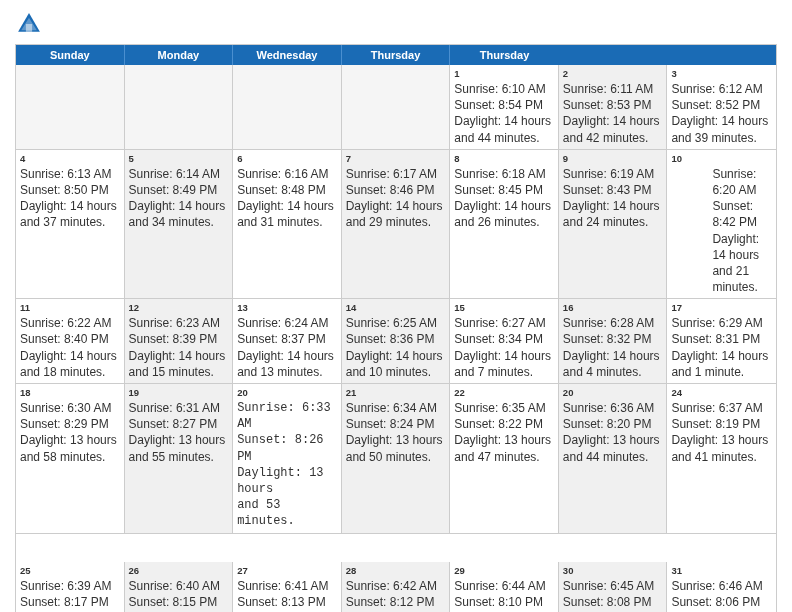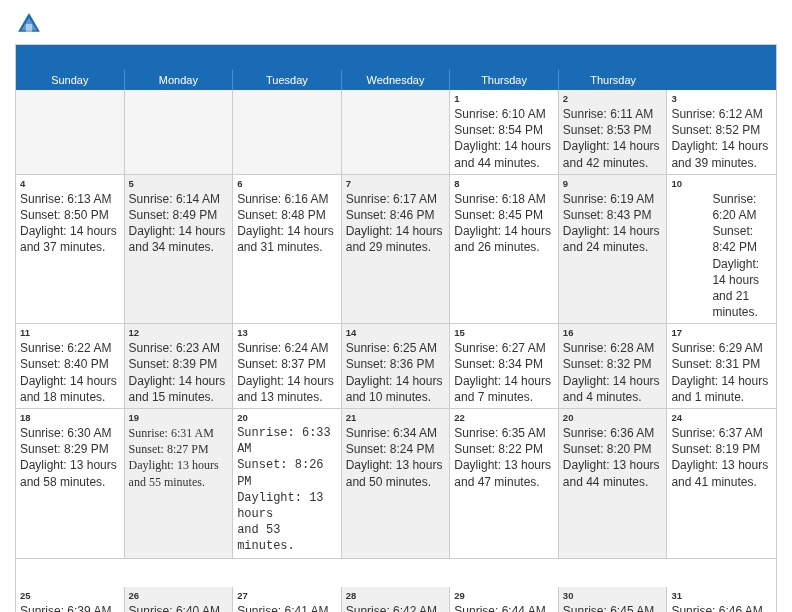--- a/index.html
+++ b/index.html
@@ -61,25 +61,24 @@
       border: 1px solid #ccc;
     }
     .cal-header-row {
       display: grid;
       grid-template-columns: repeat(7, 1fr);
       background: #1a6bb5;
     }
     .cal-header-cell {
       color: #fff;
       font-size: 11px;
-      font-weight: normal;
+      font-weight: bold;
       text-align: center;
       padding: 4px 2px;
       border-right: 1px solid #4a8fd0;
-      margin-top: 25px;
     }
     .cal-header-cell:last-child { border-right: none; }
     .cal-body {
       flex: 1;
       display: flex;
       flex-direction: column;
     }
     .cal-row {
       display: grid;
       grid-template-columns: repeat(7, 1fr);
@@ -130,21 +129,20 @@
     <div class="title-block">
       <div class="main-title"></div>
       <div class="subtitle"></div>
     </div>
   </div>
 
   <div class="calendar">
     <div class="cal-header-row">
     <div class="cal-header-cell">Sunday</div>
         <div class="cal-header-cell">Monday</div>
-        <div class="cal-header-cell">Tuesday</div>
         <div class="cal-header-cell">Wednesday</div>
         <div class="cal-header-cell">Thursday</div>
         <div class="cal-header-cell">Thursday</div>
       </div>
     <div class="cal-body">
     <div class="cal-row">
           <div class="cal-cell empty"></div>
           <div class="cal-cell empty"></div>
           <div class="cal-cell empty"></div>
           <div class="cal-cell empty"></div>
@@ -275,21 +273,21 @@
         <div class="cal-row">
           <div class="cal-cell">
             <span class="day-num">18</span>
             <div class="cell-info" style="white-space: pre-line;">Sunrise: 6:30 AM
 Sunset: 8:29 PM
 Daylight: 13 hours
 and 58 minutes.</div>
           </div>
           <div class="cal-cell shaded">
             <span class="day-num">19</span>
-            <div class="cell-info" style="white-space: pre-line; font-family: Liberation Serif, serif;">Sunrise: 6:31 AM
+            <div class="cell-info" style="white-space: pre-line;">Sunrise: 6:31 AM
 Sunset: 8:27 PM
 Daylight: 13 hours
 and 55 minutes.</div>
           </div>
           <div class="cal-cell">
             <span class="day-num">20</span>
             <div class="cell-info" style="white-space: pre-line; font-family: Liberation Mono, monospace;">Sunrise: 6:33 AM
 Sunset: 8:26 PM
 Daylight: 13 hours
 and 53 minutes.</div>

